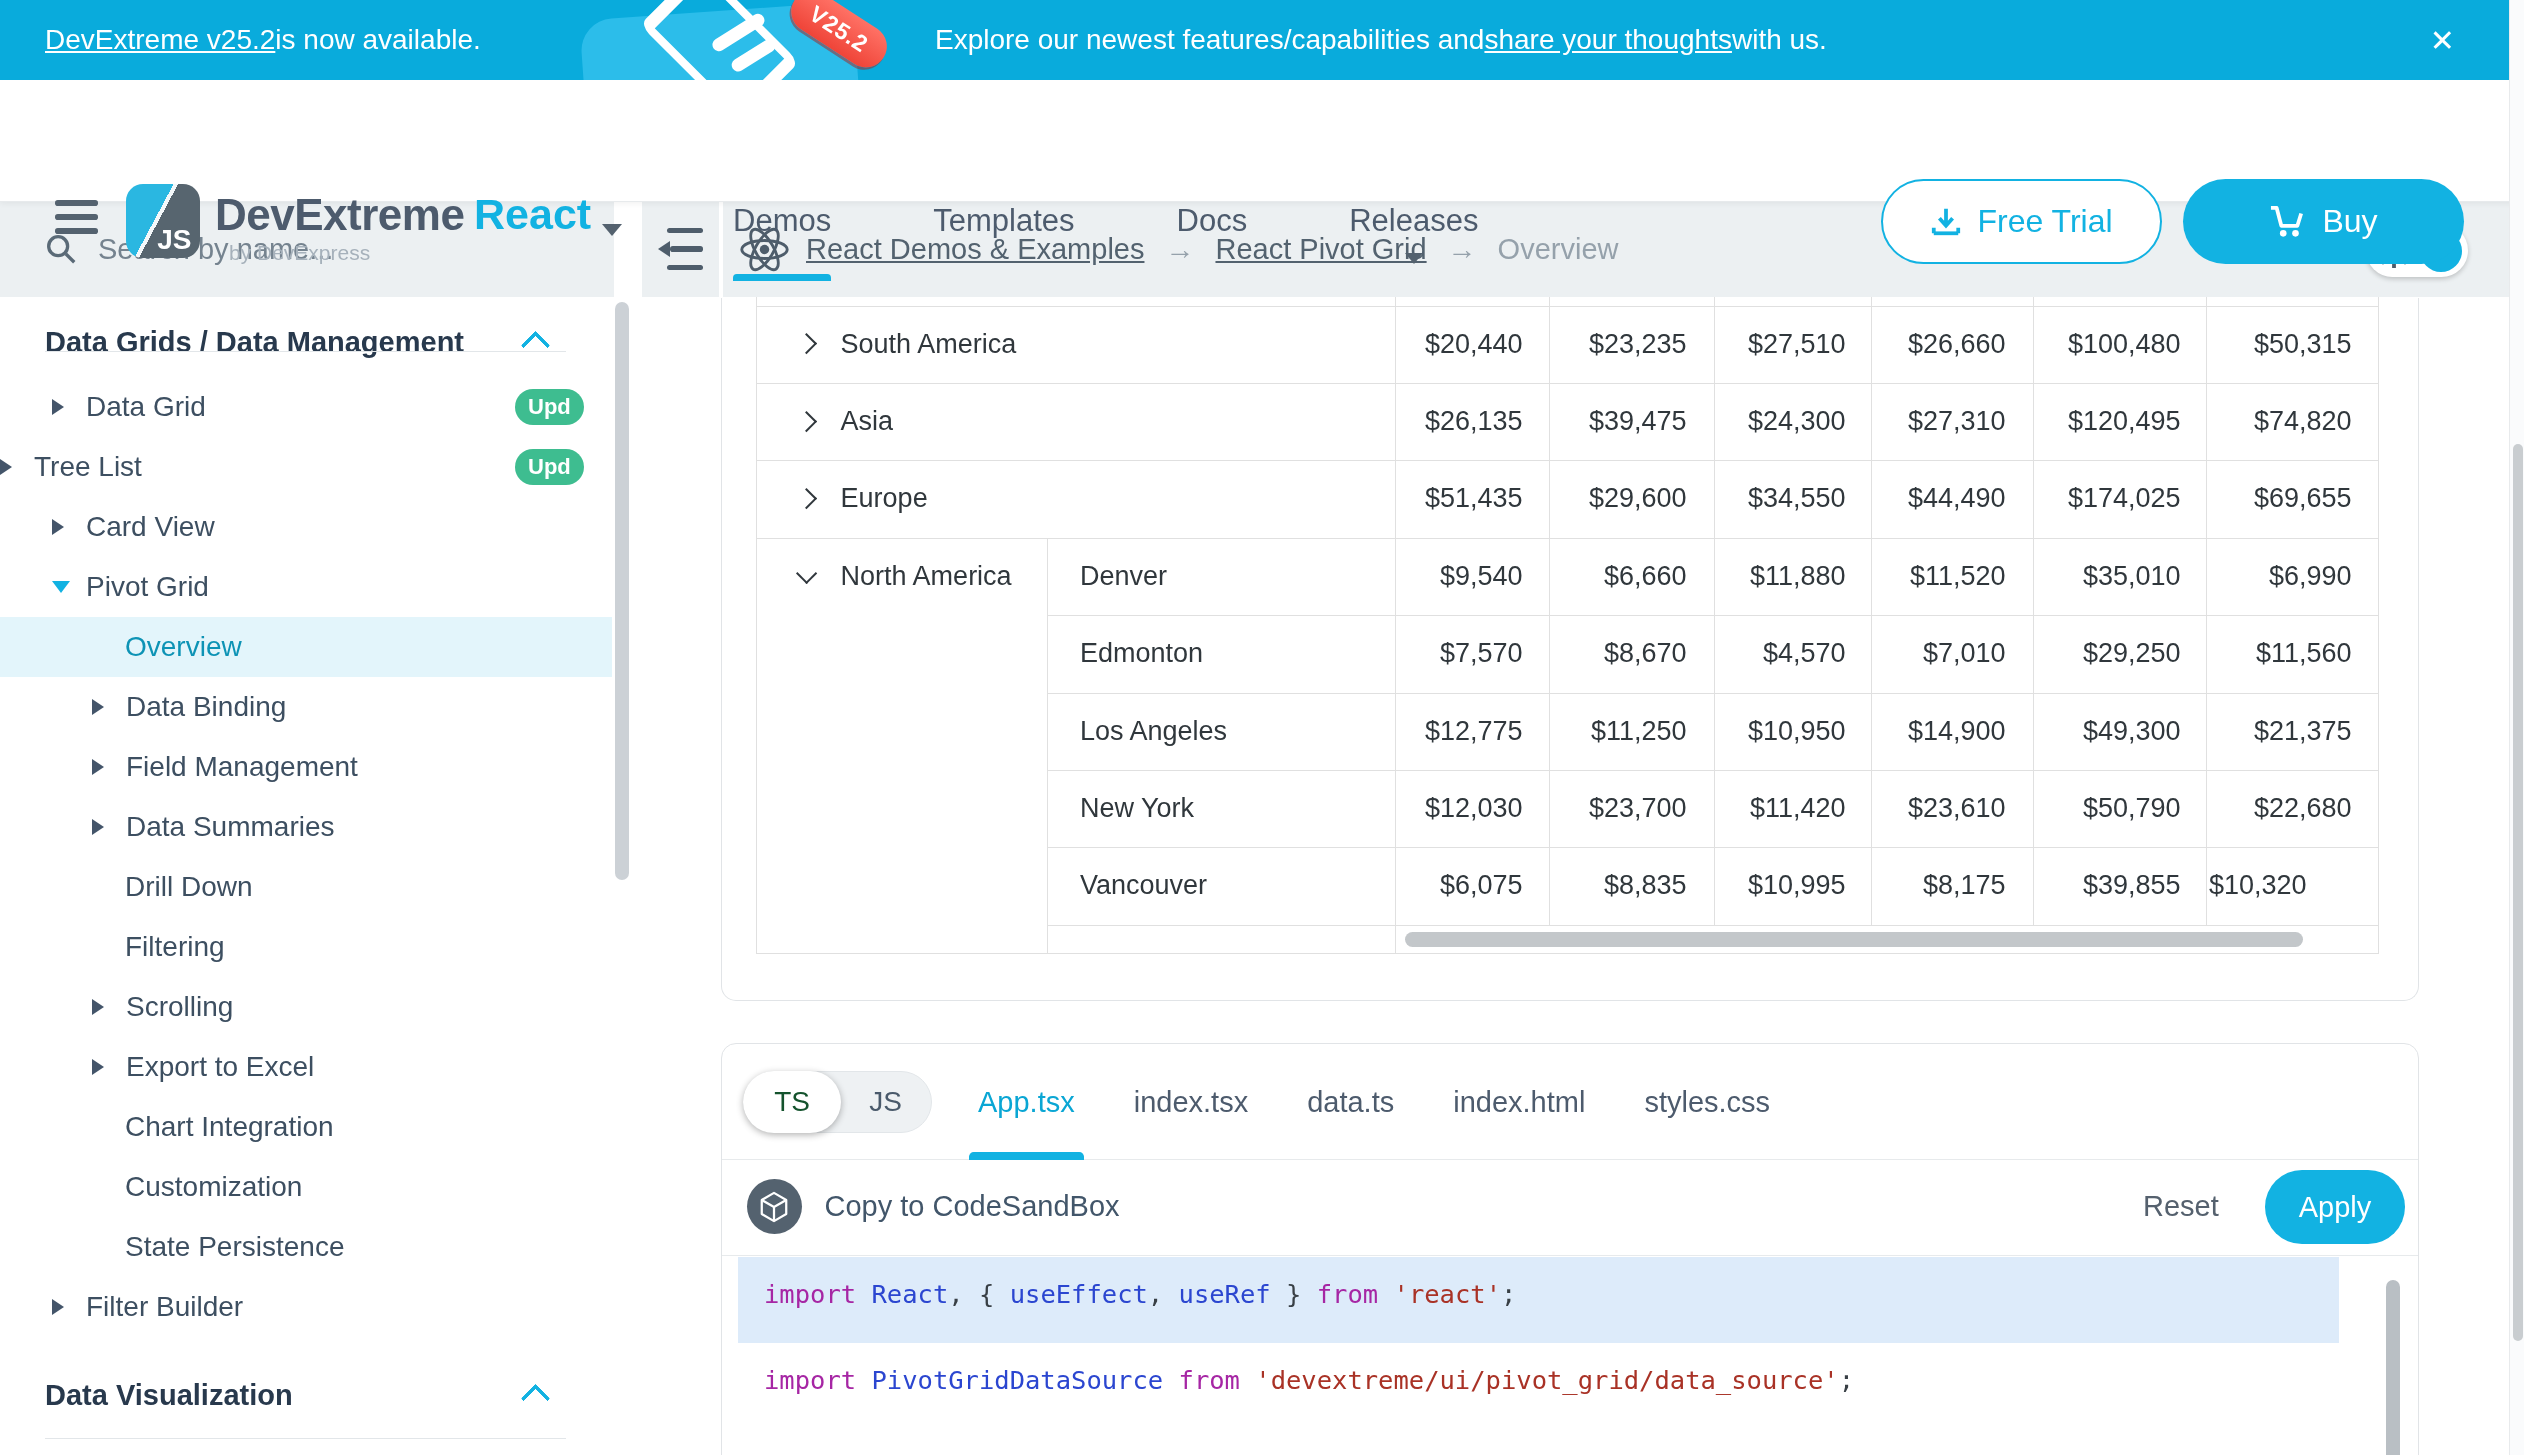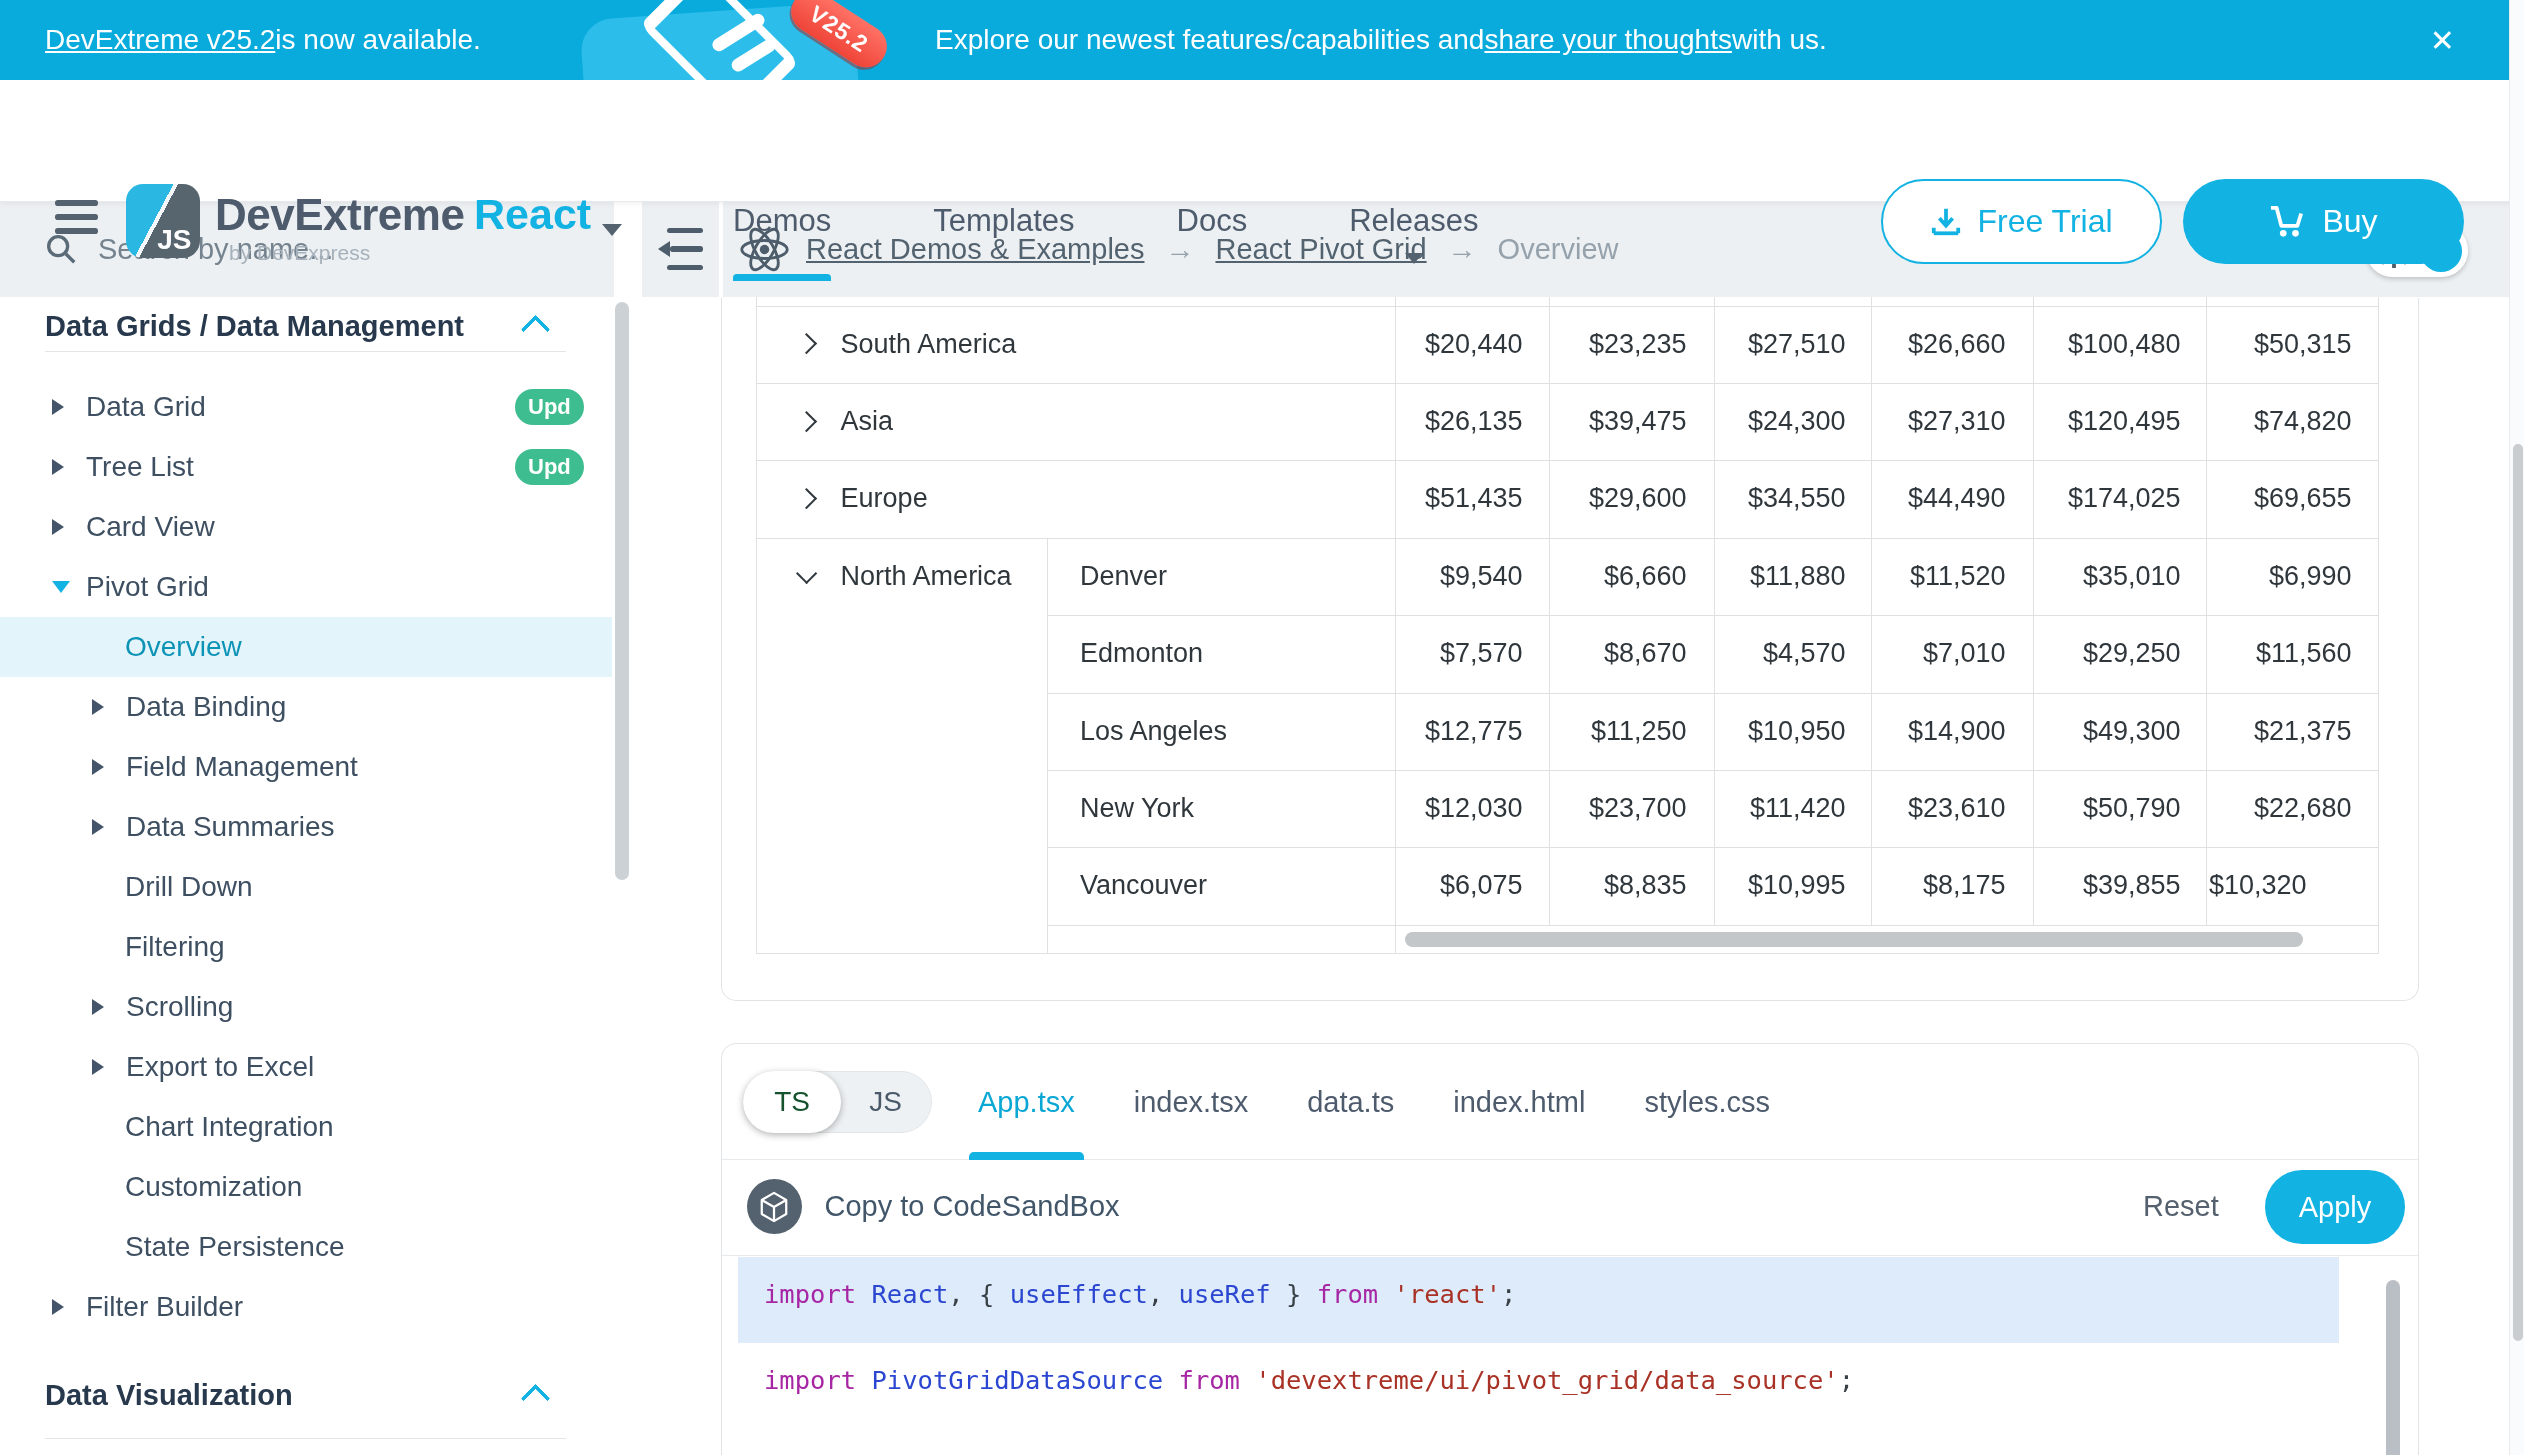--- a/index.html
+++ b/index.html
@@ -213,32 +213,32 @@
   <div class="theme-toggle">
     <svg width="38" height="38" viewBox="0 0 40 40" style="position:absolute;left:9.4px;top:7.6px;">
       <circle cx="20" cy="20" r="7" fill="#4e5d6b"></circle>
       <g stroke="#4e5d6b" stroke-width="4">
           <path d="M20 2v6M20 32v6M2 20h6M32 20h6M7 7l4.5 4.5M28.5 28.5L33 33M33 7l-4.5 4.5M11.5 28.5L7 33"></path>
         </g>
     </svg>
     <div class="theme-knob"></div>
   </div>
 
-  <div class="side-section" style="top:293px;gap:40px;">
+  <div class="side-section" style="top:309px;gap:40px;">
     <span>Data Grids / Data Management</span>
     <div class="chev-up"></div>
   </div>
   <div class="side-divider" style="top:351px;"></div>
   <div id="sidebar-items">
       <div class="side-item" style="padding-left: 52px;">
         <div class="tri-right"></div>
         <span>Data Grid</span>
         <div class="badge">Upd</div>
       </div>
-      <div class="side-item" style="padding-left: 52px;">
+      <div class="side-item" style="">
         <div class="tri-right"></div>
         <span>Tree List</span>
         <div class="badge">Upd</div>
       </div>
       <div class="side-item" style="padding-left: 52px;">
         <div class="tri-right"></div>
         <span>Card View</span>
       </div>
       <div class="side-item" style="padding-left: 52px;">
         <div class="tri-down"></div>

